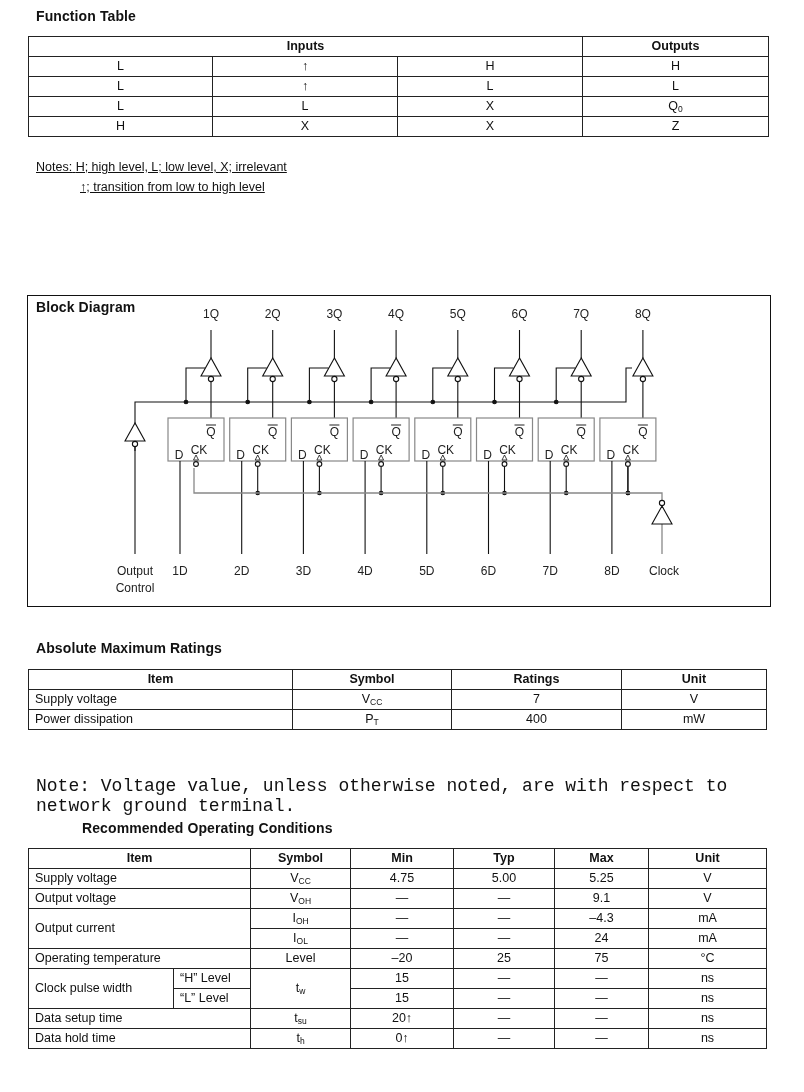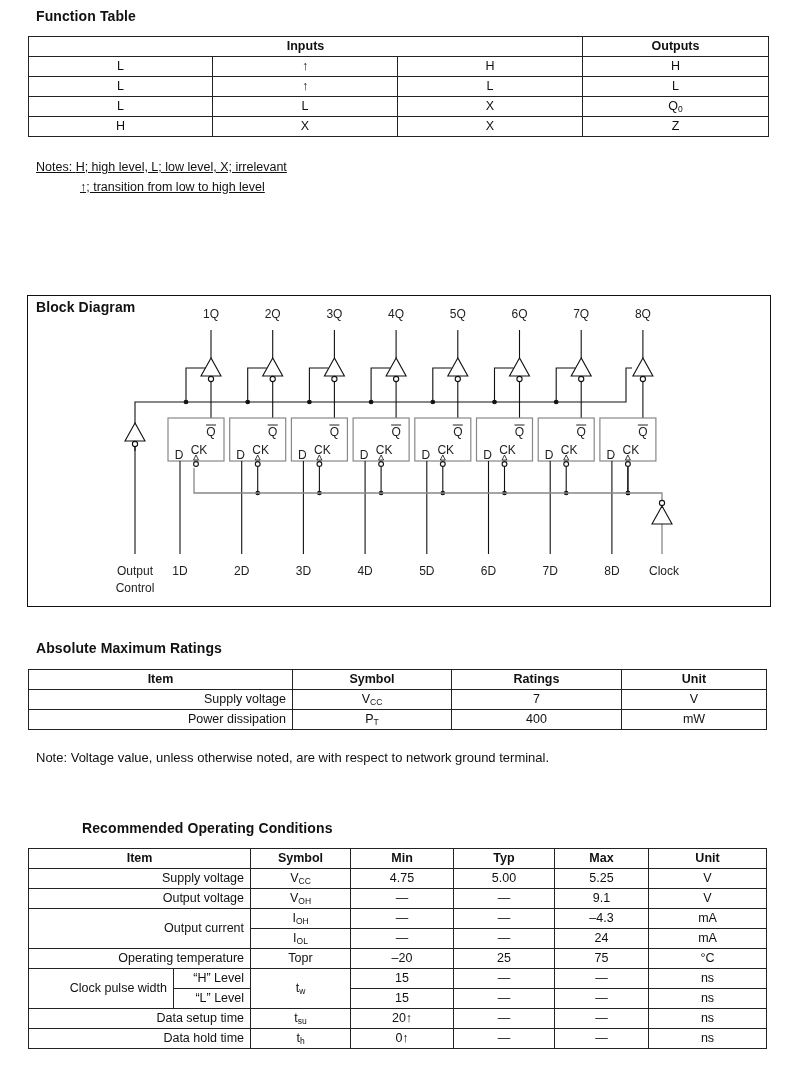--- a/index.html
+++ b/index.html
@@ -2,28 +2,28 @@
 <html><head>
 <meta charset="utf-8">
 <style>
   html, body { margin:0; padding:0; background:#ffffff; }
   body { width:804px; height:1092px; position:relative; font-family:"Liberation Sans", sans-serif; color:#111; overflow:hidden; }
   .h { position:absolute; left:36px; font-weight:bold; font-size:14px; letter-spacing:0.1px; }
   table { border-collapse:collapse; position:absolute; font-size:12.5px; table-layout:fixed; }
   td, th { border:1px solid #222; padding:0 6px; height:19px; line-height:19px; white-space:nowrap; }
   th { font-weight:bold; text-align:center; }
   td.c { text-align:center; }
-  td.l { text-align:right; }
+  td.l { text-align:left; }
   sub { font-size:8.5px; vertical-align:-2px; line-height:0; }
   .notes { position:absolute; font-size:12.5px; line-height:19.5px;text-decoration:underline; }
   .notes .ind { padding-left:44px; }
   .diagram { position:absolute; left:27px; top:295px; width:742px; height:310px; border:1.3px solid #111; }
   .diagram svg { position:absolute; left:0; top:0; }
   .dlabel { font-family:"Liberation Sans", sans-serif; font-size:12px; fill:#222; }
-  .note2 { position:absolute; left:36px; top:750px; font-size:13px; }
+  .note2 { position:absolute; left:36px; top:776px; font-size:18px;font-family:Liberation Mono, monospace; }
 </style>
 </head>
 <body>
 
 <div class="h" style="top:8px;">Function Table</div>
 
 <table style="left:28px; top:36px; width:740px;border-radius:23px;">
   <colgroup>
       <col style="width:184px">
       <col style="width:185px">
@@ -336,21 +336,21 @@
   </tr>
   <tr>
     <td class="c"><span>I</span><sub>OL</sub></td>
     <td class="c">—</td>
     <td class="c">—</td>
     <td class="c">24</td>
     <td class="c">mA</td>
   </tr>
   <tr>
     <td colspan="2" class="l">Operating temperature</td>
-    <td class="c">Topr</td>
+    <td class="c">Level</td>
     <td class="c">–20</td>
     <td class="c">25</td>
     <td class="c">75</td>
     <td class="c">°C</td>
   </tr>
   <tr>
     <td rowspan="2" class="l">Clock pulse width</td>
     <td class="l">“H” Level</td>
     <td rowspan="2" class="c"><span>t</span><sub>w</sub></td>
     <td class="c">15</td>

